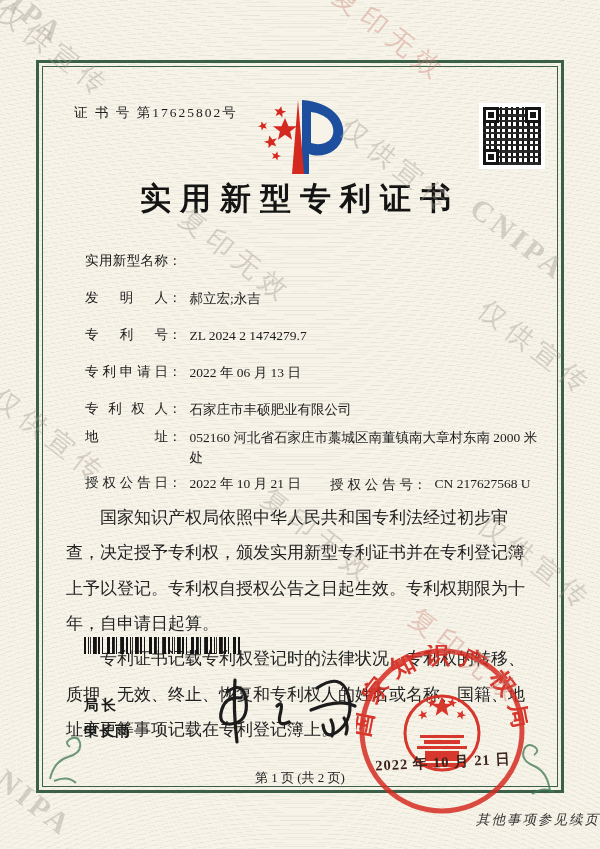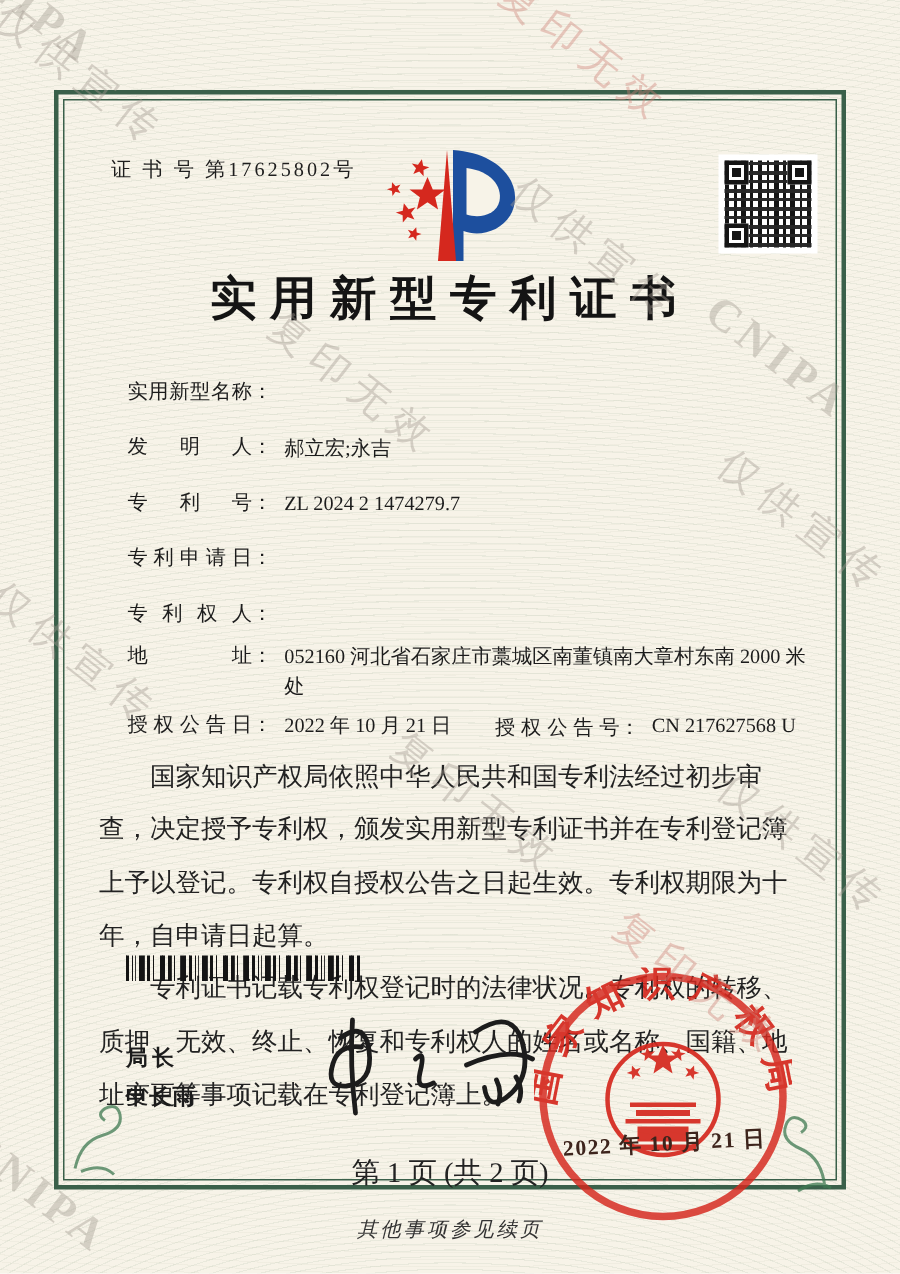--- a/index.html
+++ b/index.html
@@ -50,22 +50,22 @@
   .signer-title { position:absolute; left:84px; top:696px; font-size:14.5px; font-weight:700;
     color:#1b1b1b; letter-spacing:3px; font-family:"Liberation Sans","DejaVu Sans",sans-serif; }
   .signer-name { position:absolute; left:84px; top:722px; font-size:14.5px; font-weight:700;
     color:#1b1b1b; letter-spacing:1px; font-family:"Liberation Sans","DejaVu Sans",sans-serif; }
   .signature { position:absolute; left:205px; top:676px; width:175px; height:76px; }
 
   .seal { position:absolute; left:356px; top:645px; width:172px; height:172px; opacity:.92; }
   .seal-date { position:absolute; left:364px; top:753px; width:158px; text-align:center;
     font-size:14.5px; font-weight:700; letter-spacing:1px; color:#3d241c; transform:rotate(-3deg); }
 
-  .page-no { position:absolute; left:0; top:769px; width:100%; text-align:center; font-size:19px; color:#222; }
-  .continuation { position:absolute; left:0; top:811px; width:100%; text-align:center;
+  .page-no { position:absolute; left:0; top:769px; width:100%; text-align:center; font-size:13px; color:#222; }
+  .continuation { position:absolute; left:0; top:811px; width:100%; text-align:right;
     font-size:13.5px; font-style:italic; color:#333; letter-spacing:2px; }
 
   .wm { position:absolute; transform:rotate(38deg); font-size:27px; letter-spacing:7px;
     color:rgba(165,155,145,0.42); white-space:nowrap; pointer-events:none; z-index:5; }
   .wm-lat { font-weight:700; font-size:30px; letter-spacing:4px; color:rgba(160,152,142,0.40); }
   .wm-pink { color:rgba(205,128,118,0.40); }
   .wm1 { left:-40px; top:-14px; } .wm2 { left:-14px; top:32px; }
   .wm3 { left:322px; top:16px; } .wm4 { left:330px; top:148px; }
   .wm5 { left:168px; top:238px; } .wm6 { left:462px; top:222px; }
   .wm7 { left:468px; top:330px; } .wm8 { left:-18px; top:418px; }
@@ -134,24 +134,26 @@
       <span class="fvalue">郝立宏;永吉</span>
     </div>
     <div class="frow" style="top:326px">
       <span class="flabel">专利号</span>
         <span class="fcolon">：</span>
       <span class="fvalue">ZL 2024 2 1474279.7</span>
     </div>
     <div class="frow" style="top:363px">
       <span class="flabel">专利申请日</span>
         <span class="fcolon">：</span>
+      <span class="fvalue">2022 年 06 月 13 日</span>
     </div>
     <div class="frow" style="top:400px">
       <span class="flabel">专利权人</span>
         <span class="fcolon">：</span>
+      <span class="fvalue">石家庄市丰硕肥业有限公司</span>
     </div>
     <div class="frow" style="top:428px">
       <span class="flabel">地址</span>
         <span class="fcolon">：</span>
       <span class="fvalue" style="max-width:352px">052160  河北省石家庄市藁城区南董镇南大章村东南 2000 米处</span>
     </div>
     <div class="frow" style="top:474px; width:455px">
       <span class="flabel">授权公告日</span>
         <span class="fcolon">：</span>
       <span class="fvalue">2022 年 10 月 21 日</span>

